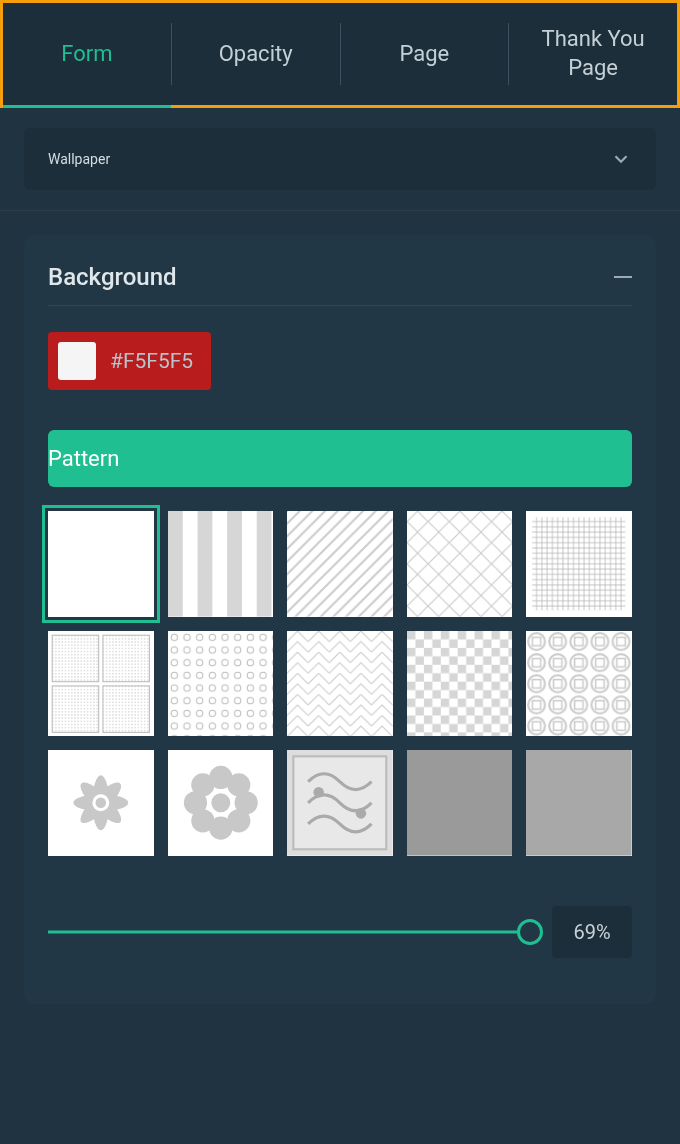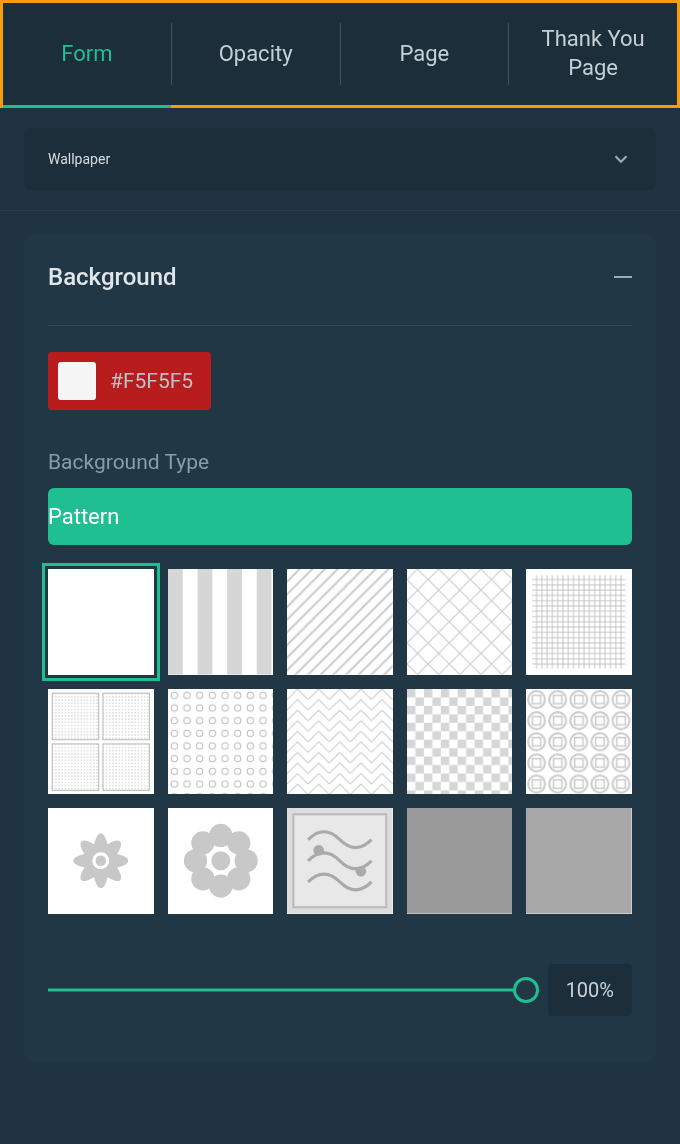--- a/index.html
+++ b/index.html
@@ -75,21 +75,21 @@
     .panel {
       margin: 24px 24px 0 24px;
       background: #223745;
       border-radius: 10px;
       padding: 28px 24px 46px 24px;
     }
     .panel-header {
       display: flex;
       align-items: center;
       justify-content: space-between;
-      padding-bottom: 34px;
+      padding-bottom: 14px;
       border-bottom: 1px solid #324754;
       margin-bottom: 26px;
     }
     .panel-title {
       font-size: 24px;
       color: #e0e7eb;
       font-weight: 500;
     }
     .collapse-icon {
       width: 18px;
@@ -227,21 +227,20 @@
   <div class="panel-header">
     <div class="panel-title">Background</div>
     <div class="collapse-icon"></div>
   </div>
 
   <div class="color-picker">
     <div class="color-swatch"></div>
     <div class="color-value">#F5F5F5</div>
   </div>
 
-  <div class="field-label">Background Type</div>
   <div class="bg-type-toggle">
     <div class="bg-type-btn active">Pattern</div>
   </div>
 
   <div class="pattern-grid">
     <div class="pattern-tile selected">
       <svg viewBox="0 0 100 100">
           <rect width="100" height="100" fill="#fff"></rect>
         </svg>
     </div>
@@ -395,15 +394,15 @@
           <rect width="100" height="100" fill="#a8a8a8"></rect>
         </svg>
     </div>
   </div>
 
   <div class="opacity-row">
     <div class="slider">
       <div class="slider-track"></div>
       <div class="slider-thumb"></div>
     </div>
-    <div class="opacity-value">100%</div>
+    <div class="opacity-value">69%</div>
   </div>
 </div>
 
 </body></html>

